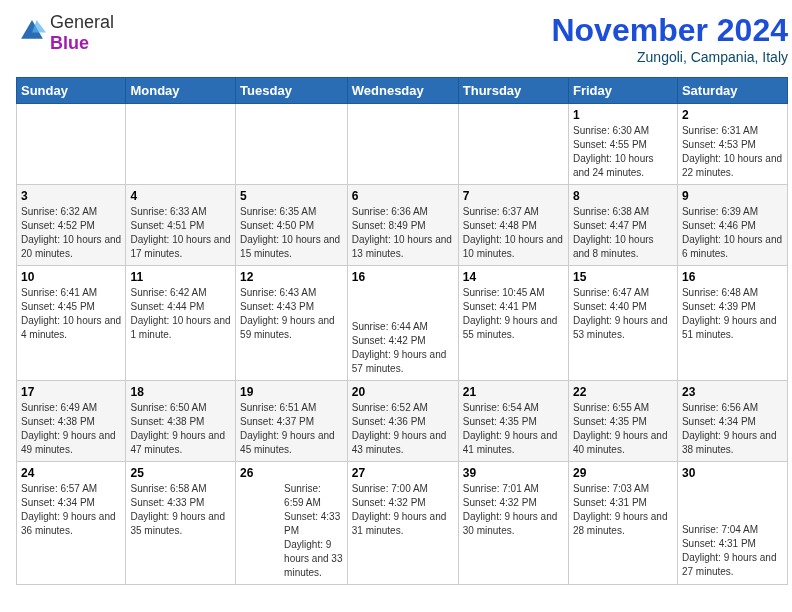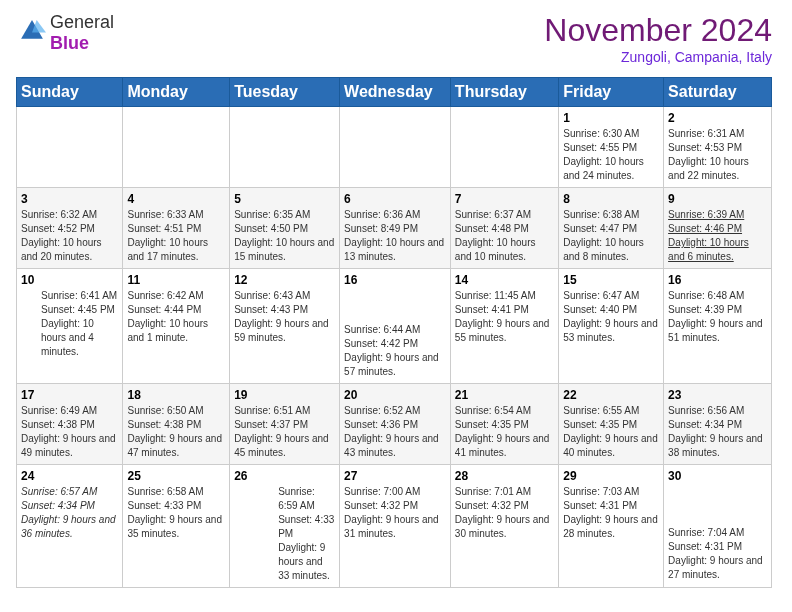--- a/index.html
+++ b/index.html
@@ -5,21 +5,21 @@
     * { margin: 0; padding: 0; box-sizing: border-box; }
     body {
       font-family: Arial, sans-serif;
       background: #fff;
       width: 792px;
       height: 612px;
       overflow: hidden;
     }
     .container {
       width: 792px;
-      padding: 12px 20px 8px 16px;
+      padding: 12px 4px 8px 16px;
     }
     .header {
       display: flex;
       justify-content: space-between;
       align-items: flex-start;
       margin-bottom: 12px;
     }
     .logo {
       display: flex;
       align-items: center;
@@ -29,38 +29,38 @@
     .logo-icon {
       width: 28px;
       height: 28px;
       margin-left: 2px;
     }
     .title-block {
       text-align: right;
     }
     .month-year {
       font-size: 32px;
-      font-weight: normal;
-      color: #701a75;
+      font-weight: bold;
+      color: #1d4ed8;
     }
     .location {
       font-size: 14px;
-      color: #6d28d9;
+      color: #0c4a6e;
     }
     table {
       width: 100%;
       border-collapse: collapse;
       font-size: 10.5px;
     }
     thead th {
       background: #2a6db5;
       color: #fff;
       padding: 5px 4px;
       text-align: left;
-      font-size: 16px;
+      font-size: 13px;
       font-weight: bold;
       border: 1px solid #1a5a9a;
     }
     tbody td {
       border: 1px solid #ccc;
       vertical-align: top;
       padding: 4px 4px;
       width: 113px;
       min-height: 70px;
       background: #fff;
@@ -170,29 +170,29 @@
 Daylight: 10 hours and 10 minutes.</div>
           </td>
           <td>
             <span class="day-num">8</span>
             <div class="day-info" style="white-space: pre-line;">Sunrise: 6:38 AM
 Sunset: 4:47 PM
 Daylight: 10 hours and 8 minutes.</div>
           </td>
           <td>
             <span class="day-num">9</span>
-            <div class="day-info" style="white-space: pre-line; text-decoration: underline;">Sunrise: 6:39 AM
+            <div class="day-info" style="white-space: pre-line;">Sunrise: 6:39 AM
 Sunset: 4:46 PM
 Daylight: 10 hours and 6 minutes.</div>
           </td>
         </tr>
         <tr>
           <td>
             <span class="day-num">10</span>
-            <div class="day-info" style="white-space: pre-line; margin-left: 20px;">Sunrise: 6:41 AM
+            <div class="day-info" style="white-space: pre-line;">Sunrise: 6:41 AM
 Sunset: 4:45 PM
 Daylight: 10 hours and 4 minutes.</div>
           </td>
           <td>
             <span class="day-num">11</span>
             <div class="day-info" style="white-space: pre-line;">Sunrise: 6:42 AM
 Sunset: 4:44 PM
 Daylight: 10 hours and 1 minute.</div>
           </td>
           <td>
@@ -202,21 +202,21 @@
 Daylight: 9 hours and 59 minutes.</div>
           </td>
           <td>
             <span class="day-num">16</span>
             <div class="day-info" style="white-space: pre-line; margin-top: 36px;">Sunrise: 6:44 AM
 Sunset: 4:42 PM
 Daylight: 9 hours and 57 minutes.</div>
           </td>
           <td>
             <span class="day-num">14</span>
-            <div class="day-info" style="white-space: pre-line;">Sunrise: 11:45 AM
+            <div class="day-info" style="white-space: pre-line;">Sunrise: 10:45 AM
 Sunset: 4:41 PM
 Daylight: 9 hours and 55 minutes.</div>
           </td>
           <td>
             <span class="day-num">15</span>
             <div class="day-info" style="white-space: pre-line;">Sunrise: 6:47 AM
 Sunset: 4:40 PM
 Daylight: 9 hours and 53 minutes.</div>
           </td>
           <td>
@@ -266,21 +266,21 @@
           <td>
             <span class="day-num">23</span>
             <div class="day-info" style="white-space: pre-line;">Sunrise: 6:56 AM
 Sunset: 4:34 PM
 Daylight: 9 hours and 38 minutes.</div>
           </td>
         </tr>
         <tr>
           <td>
             <span class="day-num">24</span>
-            <div class="day-info" style="white-space: pre-line; font-style: italic;">Sunrise: 6:57 AM
+            <div class="day-info" style="white-space: pre-line;">Sunrise: 6:57 AM
 Sunset: 4:34 PM
 Daylight: 9 hours and 36 minutes.</div>
           </td>
           <td>
             <span class="day-num">25</span>
             <div class="day-info" style="white-space: pre-line;">Sunrise: 6:58 AM
 Sunset: 4:33 PM
 Daylight: 9 hours and 35 minutes.</div>
           </td>
           <td>
@@ -289,21 +289,21 @@
 Sunset: 4:33 PM
 Daylight: 9 hours and 33 minutes.</div>
           </td>
           <td>
             <span class="day-num">27</span>
             <div class="day-info" style="white-space: pre-line;">Sunrise: 7:00 AM
 Sunset: 4:32 PM
 Daylight: 9 hours and 31 minutes.</div>
           </td>
           <td>
-            <span class="day-num">28</span>
+            <span class="day-num">39</span>
             <div class="day-info" style="white-space: pre-line;">Sunrise: 7:01 AM
 Sunset: 4:32 PM
 Daylight: 9 hours and 30 minutes.</div>
           </td>
           <td>
             <span class="day-num">29</span>
             <div class="day-info" style="white-space: pre-line;">Sunrise: 7:03 AM
 Sunset: 4:31 PM
 Daylight: 9 hours and 28 minutes.</div>
           </td>

